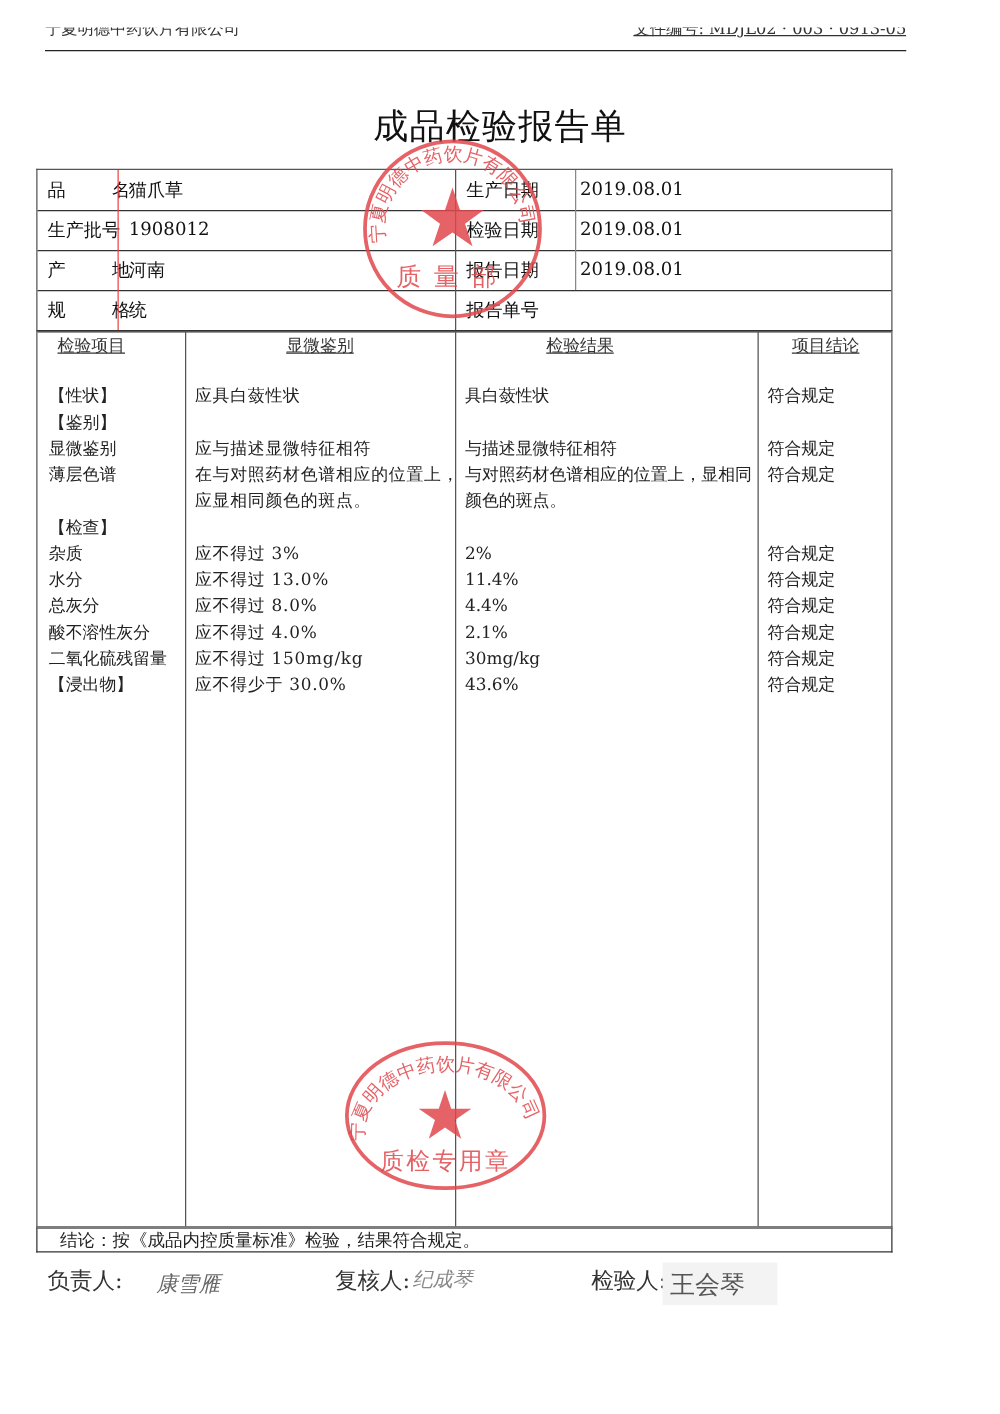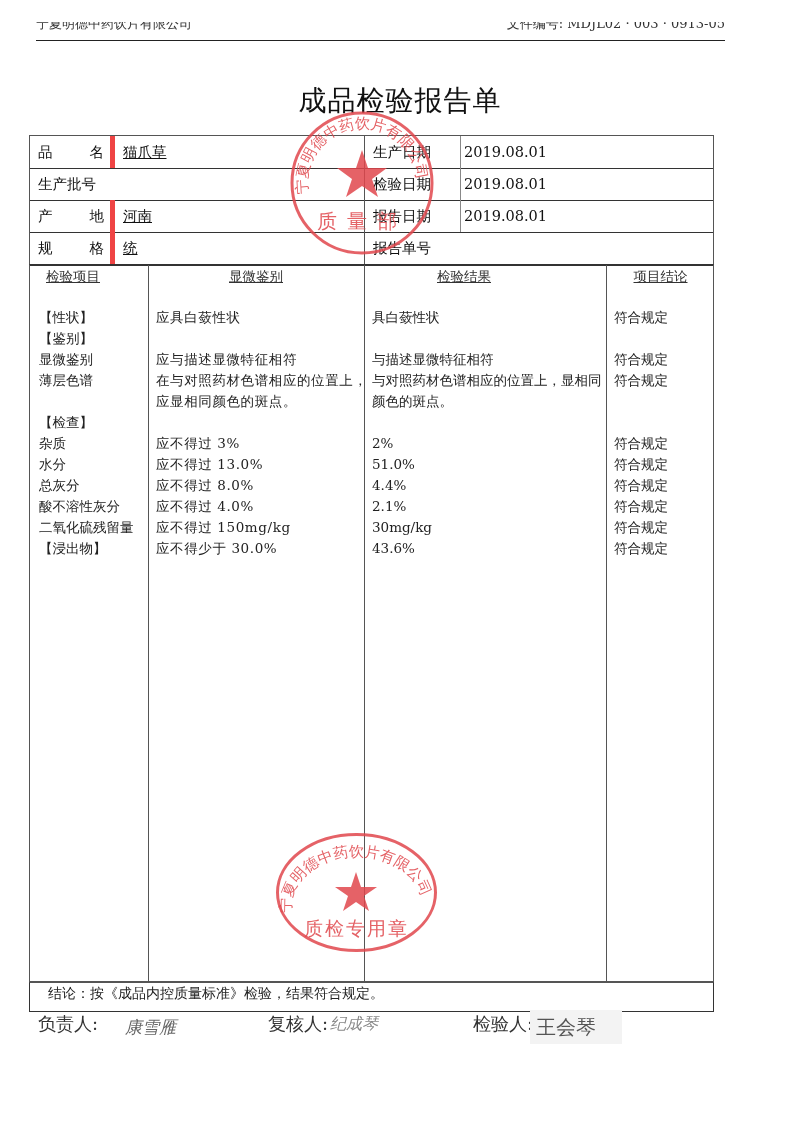--- a/index.html
+++ b/index.html
@@ -4,46 +4,46 @@
 <style>
   html, body { margin: 0; padding: 0; background: #ffffff; }
   body { width: 800px; height: 1131px; position: relative; overflow: hidden;
          font-family: "DejaVu Serif", "Liberation Serif", serif; color: #111; }
   .page-header { position: absolute; left: 36px; right: 75px; top: 22px; height: 18px;
                  border-bottom: 1.5px solid #222; overflow: hidden; }
   .page-header .company, .page-header .doc-no {
     position: absolute; top: 2px; font-size: 13px; line-height: 28px; color: #333;
     transform: translateY(-14px); white-space: nowrap; }
   .page-header .company { left: 0; }
-  .page-header .doc-no { right: 0; }
+  .page-header .doc-no { right: 0; text-decoration: underline; }
   .doc-title { position: absolute; left: 0; right: 0; top: 82px; text-align: center;
                font-family: "DejaVu Sans", "Liberation Sans", sans-serif;
                font-size: 28px; letter-spacing: 1px; color: #111; }
   .info-table { position: absolute; left: 29px; top: 135px; width: 685px; height: 129px;
                 border: 1px solid #555; border-bottom: none; box-sizing: border-box; }
   .info-row { position: absolute; left: 0; right: 0; height: 32px; border-bottom: 1px solid #333; }
   .info-row .cell { position: absolute; top: 0; bottom: 0; display: flex; align-items: center;
                     font-size: 14.5px; box-sizing: border-box; padding-left: 8px; }
   .cell.lbl { left: 0; width: 80px; justify-content: space-between; padding-right: 6px; }
   .cell.lbl span { display: inline-block; }
-  .cell.val { left: 80px; width: 254px; border-left: 5px solid #ef4444; text-decoration: underline; }
+  .cell.val { left: 64px; width: 254px; border-left: 1px solid #ef4444; }
   .cell.lbl2 { left: 334px; width: 96px; border-left: 1px solid #555; }
   .cell.val2 { left: 430px; right: 0; border-left: 1px solid #888; padding-left: 3px; }
   .tests { position: absolute; left: 29px; top: 264px; width: 685px; height: 718px;
            border: 1px solid #555; border-top: 1px solid #333; box-sizing: border-box; }
   .col-div { position: absolute; top: 0; bottom: 0; border-left: 1px solid #555; }
   .col-head { position: absolute; top: 3px; font-size: 13.5px; text-decoration: underline;
               color: #333; text-align: center; }
   .trow { position: absolute; left: 0; right: 0; font-size: 13.5px; line-height: 21px; color: #222; }
   .trow .c { position: absolute; top: 0; white-space: nowrap; }
   .c.item { left: 9px; text-align: right; }
   .c.std { left: 126px; width: 212px; white-space: normal; letter-spacing: 0.6px; }
   .c.res { left: 342px; width: 232px; white-space: normal; }
   .c.con { left: 584px; }
-  .conclusion { position: absolute; left: 29px; top: 982px; width: 685px; height: 30px;
+  .conclusion { position: absolute; left: 29px; top: 982px; width: 685px; height: 20px;
                 border: 1px solid #333; border-top: 1px solid #555; box-sizing: border-box;
                 font-size: 14px; line-height: 21px; padding-left: 18px; color: #222; }
   .sig-row { position: absolute; top: 1012px; font-size: 18px; color: #333; }
   .sig { position: absolute; font-family: "DejaVu Sans", sans-serif; color: #666; font-style: italic; }
   .sig-box { position: absolute; left: 530px; top: 1010px; width: 92px; height: 34px; background: #f3f3f3; }
   .stamp { position: absolute; pointer-events: none; }
 </style>
 </head>
 <body>
 
@@ -61,20 +61,21 @@
         <span>名</span>
     </div>
     <div class="cell val">猫爪草</div>
     <div class="cell lbl2">生产日期</div>
     <div class="cell val2">2019.08.01</div>
   </div>
   <div class="info-row" style="top:32px">
     <div class="cell lbl">
       <span>生产批号</span>
     </div>
+    <div class="cell val">1908012</div>
     <div class="cell lbl2">检验日期</div>
     <div class="cell val2">2019.08.01</div>
   </div>
   <div class="info-row" style="top:64px">
     <div class="cell lbl">
       <span>产</span>
         <span>地</span>
     </div>
     <div class="cell val">河南</div>
     <div class="cell lbl2">报告日期</div>
@@ -126,21 +127,21 @@
   </div>
   <div class="trow" style="top:168px">
     <span class="c item">杂质</span>
     <span class="c std">应不得过 3%</span>
     <span class="c res">2%</span>
     <span class="c con">符合规定</span>
   </div>
   <div class="trow" style="top:189px">
     <span class="c item">水分</span>
     <span class="c std">应不得过 13.0%</span>
-    <span class="c res">51.0%</span>
+    <span class="c res">11.4%</span>
     <span class="c con">符合规定</span>
   </div>
   <div class="trow" style="top:210px">
     <span class="c item">总灰分</span>
     <span class="c std">应不得过 8.0%</span>
     <span class="c res">4.4%</span>
     <span class="c con">符合规定</span>
   </div>
   <div class="trow" style="top:231px">
     <span class="c item">酸不溶性灰分</span>

